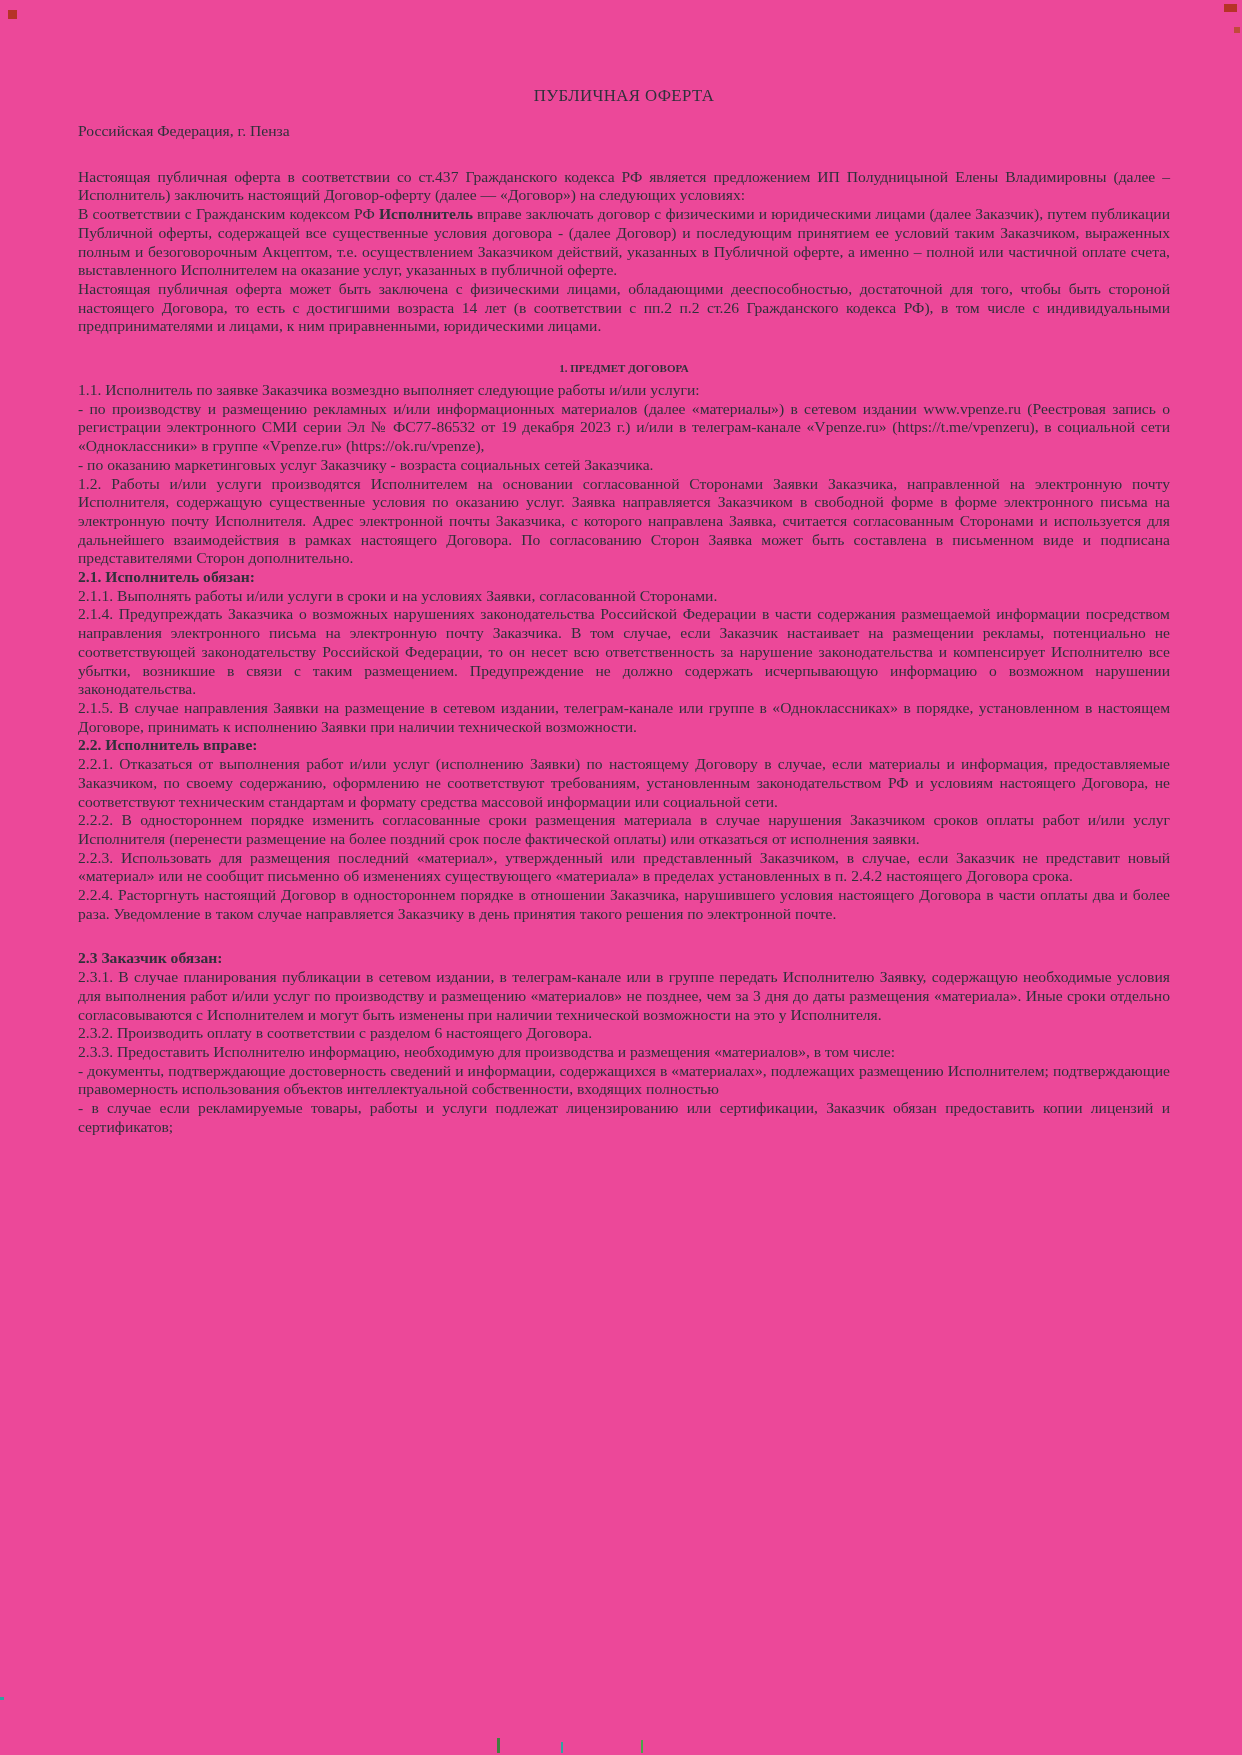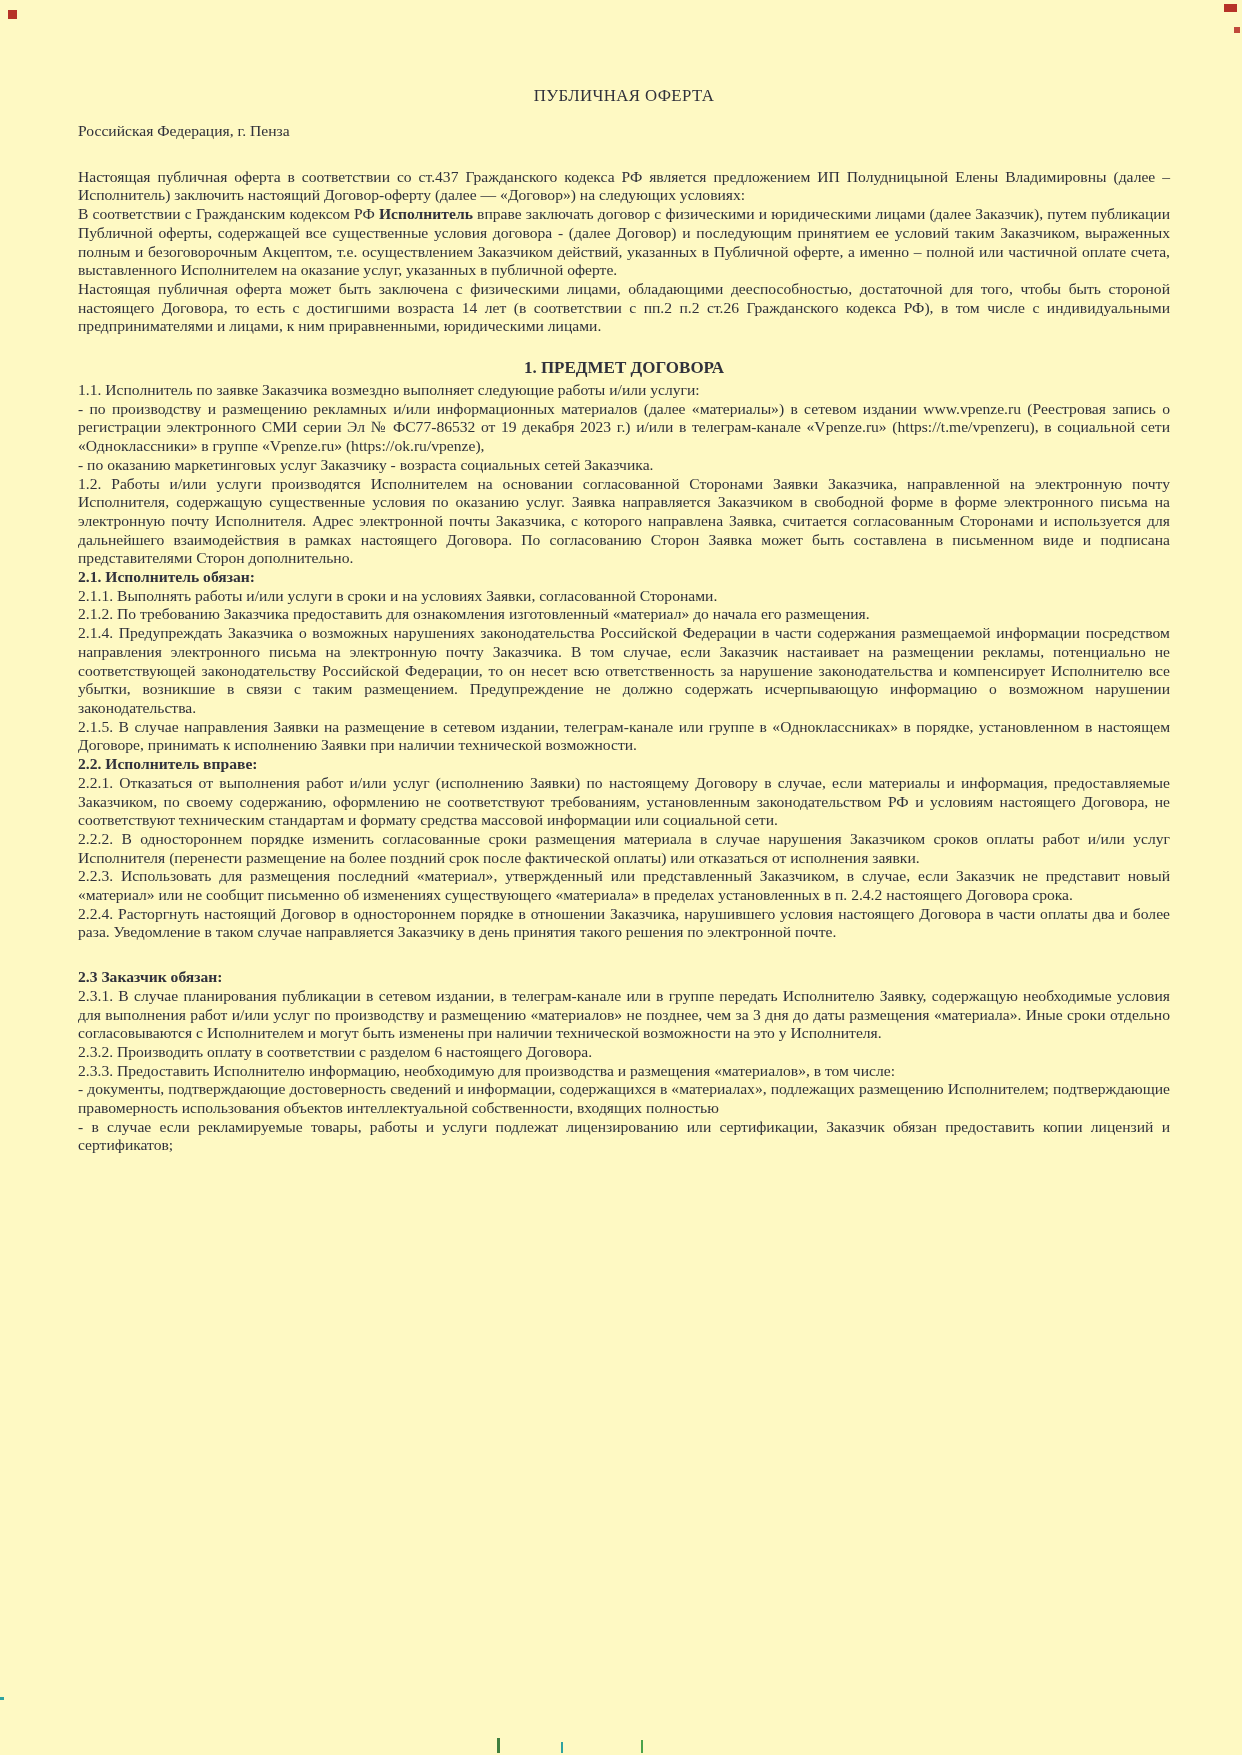--- a/index.html
+++ b/index.html
@@ -36,51 +36,50 @@
   p.para, h2.heading {
     margin: 0;
     padding: 0;
   }
   p.para {
     text-align: justify;
     text-justify: inter-word;
   }
   p.para.left { text-align: left; }
   h2.heading {
-    font-size: 17px;
+    font-size: 11px;
     font-weight: bold;
     text-align: center;
     line-height: 20px;
     padding-bottom: 3px;
   }
   .b { font-weight: bold; }
   .artifact {
     position: absolute;
     pointer-events: none;
   }
 </style>
 </head>
 <body>
 
-<div class="page" style="background: #fef9c3; color: rgb(48, 49, 59);">
+<div class="page" style="background: #ec4899; color: rgb(48, 49, 59);">
   <div class="content">
     <h1 class="doc-title">ПУБЛИЧНАЯ ОФЕРТА</h1>
     <main>
         <p class="para left" style="margin-top: 14px;"><span>Российская Федерация, г. Пенза</span></p>
         <p class="para" style="margin-top: 27px;"><span>Настоящая публичная оферта в соответствии со ст.437 Гражданского кодекса РФ является предложением ИП Полудницыной Елены Владимировны (далее – Исполнитель) заключить настоящий Договор-оферту (далее — «Договор») на следующих условиях:</span></p>
         <p class="para"><span>В соответствии с Гражданским кодексом РФ </span><span class="b">Исполнитель</span><span> вправе заключать договор с физическими и юридическими лицами (далее Заказчик), путем публикации Публичной оферты, содержащей все существенные условия договора - (далее Договор) и последующим принятием ее условий таким Заказчиком, выраженных полным и безоговорочным Акцептом, т.е. осуществлением Заказчиком действий, указанных в Публичной оферте, а именно – полной или частичной оплате счета, выставленного Исполнителем на оказание услуг, указанных в публичной оферте.</span></p>
         <p class="para"><span>Настоящая публичная оферта может быть заключена с физическими лицами, обладающими дееспособностью, достаточной для того, чтобы быть стороной настоящего Договора, то есть с достигшими возраста 14 лет (в соответствии с пп.2 п.2 ст.26 Гражданского кодекса РФ), в том числе с индивидуальными предпринимателями и лицами, к ним приравненными, юридическими лицами.</span></p>
         <h2 class="heading" style="margin-top: 22px;"><span>1. ПРЕДМЕТ ДОГОВОРА</span></h2>
         <p class="para"><span>1.1. Исполнитель по заявке Заказчика возмездно выполняет следующие работы и/или услуги:</span></p>
         <p class="para"><span>- по производству и размещению рекламных и/или информационных материалов (далее «материалы») в сетевом издании www.vpenze.ru (Реестровая запись о регистрации электронного СМИ серии Эл  №  ФС77-86532 от 19 декабря  2023 г.) и/или в телеграм-канале «Vpenze.ru» (https://t.me/vpenzeru), в социальной сети «Одноклассники» в группе «Vpenze.ru» (https://ok.ru/vpenze),</span></p>
         <p class="para"><span>- по оказанию маркетинговых услуг Заказчику - возраста социальных сетей Заказчика.</span></p>
         <p class="para"><span>1.2. Работы и/или услуги производятся Исполнителем на основании согласованной Сторонами Заявки Заказчика, направленной на электронную почту Исполнителя, содержащую существенные условия по оказанию услуг. Заявка направляется Заказчиком в свободной форме в форме электронного письма на электронную почту Исполнителя. Адрес электронной почты Заказчика, с которого направлена Заявка, считается согласованным Сторонами и используется для дальнейшего взаимодействия в рамках настоящего Договора. По согласованию Сторон Заявка может быть составлена в письменном виде и подписана представителями Сторон дополнительно.</span></p>
         <p class="para left"><span class="b">2.1. Исполнитель обязан:</span></p>
         <p class="para"><span>2.1.1. Выполнять работы и/или услуги в сроки и на условиях Заявки, согласованной Сторонами.</span></p>
-        <p class="para"><span>2.1.2. По требованию Заказчика предоставить для ознакомления изготовленный «материал» до начала его размещения.</span></p>
         <p class="para"><span>2.1.4. Предупреждать Заказчика о возможных нарушениях законодательства Российской Федерации в части содержания размещаемой информации посредством направления электронного письма на электронную почту Заказчика. В том случае, если Заказчик настаивает на размещении рекламы, потенциально не соответствующей законодательству Российской Федерации, то он несет всю ответственность за нарушение законодательства и компенсирует Исполнителю все убытки, возникшие в связи с таким размещением. Предупреждение не должно содержать исчерпывающую информацию о возможном нарушении законодательства.</span></p>
         <p class="para"><span>2.1.5. В случае направления Заявки на размещение в сетевом издании, телеграм-канале или группе в «Одноклассниках» в порядке, установленном в настоящем Договоре, принимать к исполнению Заявки при наличии технической возможности.</span></p>
         <p class="para left"><span class="b">2.2. Исполнитель вправе:</span></p>
         <p class="para"><span>2.2.1. Отказаться от выполнения работ и/или услуг (исполнению Заявки) по настоящему Договору в случае, если материалы и информация, предоставляемые Заказчиком, по своему содержанию, оформлению не соответствуют требованиям, установленным законодательством РФ и условиям настоящего Договора, не соответствуют техническим стандартам и формату средства массовой информации или социальной сети.</span></p>
         <p class="para"><span>2.2.2. В одностороннем порядке изменить согласованные сроки размещения материала в случае нарушения Заказчиком сроков оплаты работ и/или услуг Исполнителя (перенести размещение на более поздний срок после фактической оплаты) или отказаться от исполнения заявки.</span></p>
         <p class="para"><span>2.2.3. Использовать для размещения последний «материал», утвержденный или представленный Заказчиком, в случае, если Заказчик не представит новый «материал» или не сообщит письменно об изменениях существующего «материала» в пределах установленных в п. 2.4.2 настоящего Договора срока.</span></p>
         <p class="para"><span>2.2.4. Расторгнуть настоящий Договор в одностороннем порядке в отношении Заказчика, нарушившего условия настоящего Договора в части оплаты два и более раза. Уведомление в таком случае направляется Заказчику в день принятия такого решения по электронной почте.</span></p>
         <p class="para left" style="margin-top: 26px;"><span class="b">2.3 Заказчик обязан:</span></p>
         <p class="para"><span>2.3.1. В случае планирования публикации в сетевом издании, в телеграм-канале или в группе передать Исполнителю Заявку, содержащую необходимые условия для выполнения работ и/или услуг по производству и размещению «материалов» не позднее, чем за 3 дня до даты размещения «материала». Иные сроки отдельно согласовываются с Исполнителем и могут быть изменены при наличии технической возможности на это у Исполнителя.</span></p>
         <p class="para"><span>2.3.2. Производить оплату в соответствии с разделом 6 настоящего Договора.</span></p>

